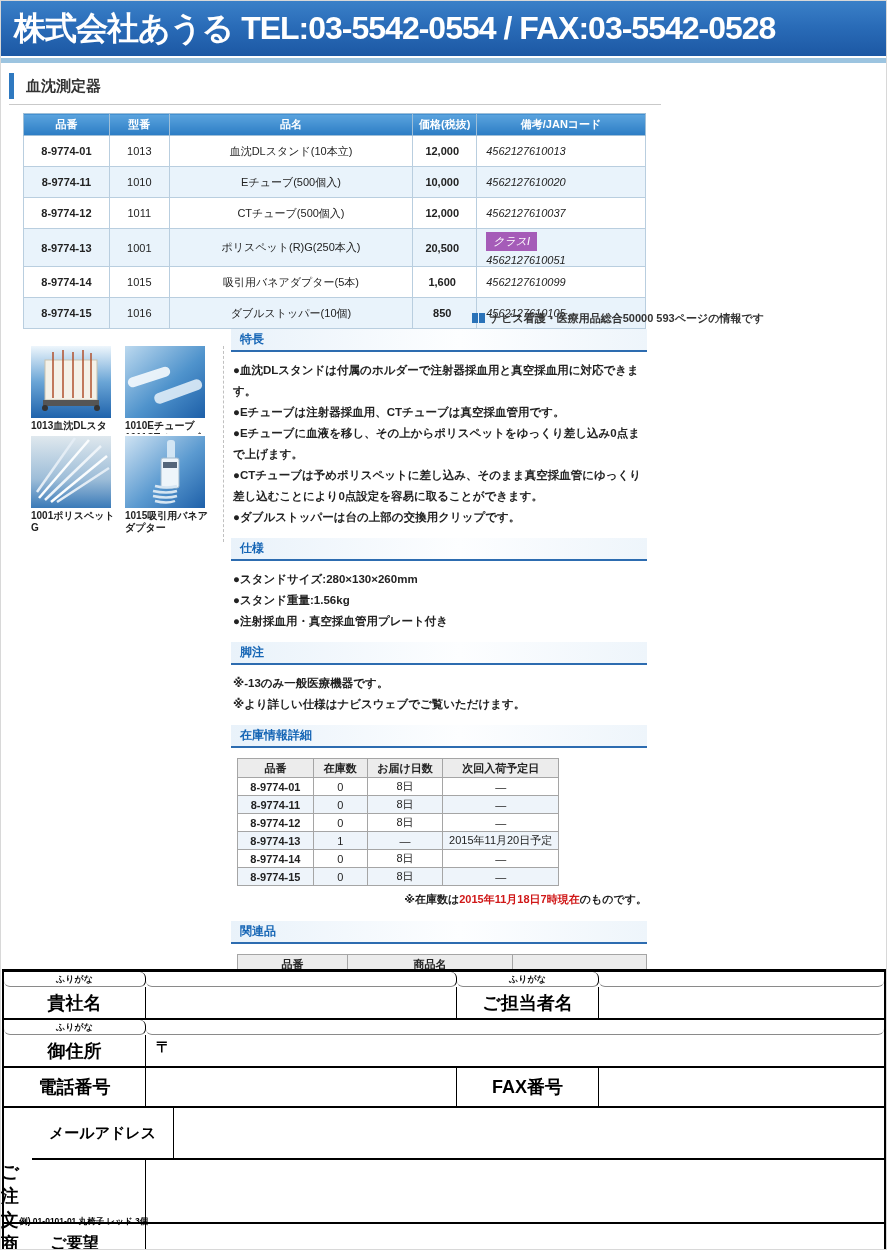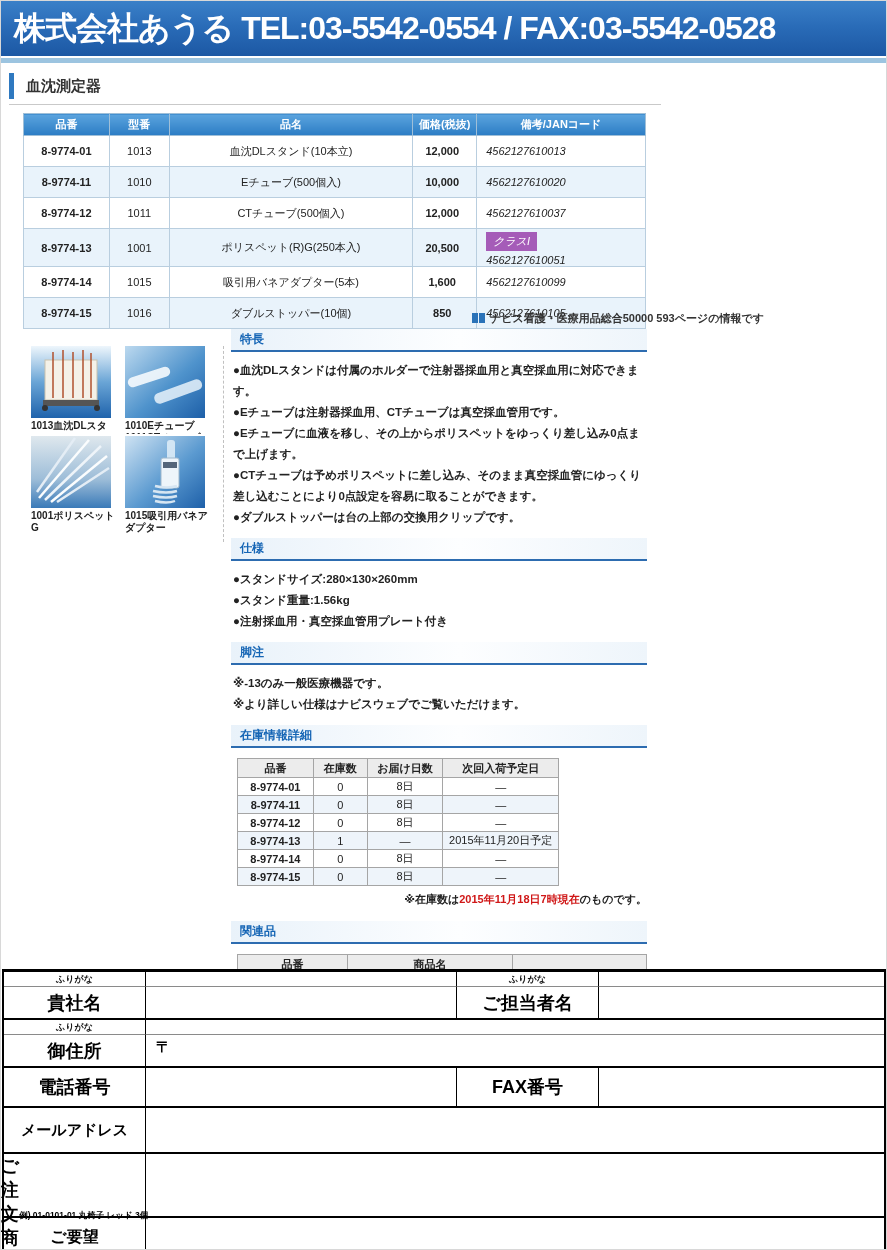--- a/index.html
+++ b/index.html
@@ -73,24 +73,24 @@
   .rt-c1 { width:110px; } .rt-c2 { width:165px; }
 
   
   .form { position:absolute; top:968px; left:1px; width:884px;
     border:2px solid #000; border-top-width:3px; border-bottom-width:3px; background:#fff; }
   .f-grid { display:grid; grid-template-columns:142px 311px 142px 1fr; }
   .f-grid2 { display:grid; grid-template-columns:142px 1fr; }
   .cell { border-right:1px solid #000; display:flex; align-items:center; justify-content:center; }
   .cell:last-child { border-right:none; }
   .sub { height:15px; }
-  .sub .cell { border-bottom:1px solid #8a8a8a; font-size:9px; font-weight:bold; color:#111; }
+  .sub .cell { border-bottom:1px solid #8a8a8a; font-size:9px; font-weight:bold; color:#111;border-radius:6px; }
   .rowsep { border-bottom:2px solid #000; }
   .main1 { height:33px; } .main2 { height:33px; }
-  .r-phone { height:40px; } .r-email { height:46px; } .r-order { height:64px; } .r-req { height:38px; }
+  .r-phone { height:40px; } .r-email { height:52px;margin-left:28px; } .r-order { height:64px; } .r-req { height:38px; }
   .flabel { font-size:18px; font-weight:bold; color:#000; }
   .flabel.md { font-size:15px; }
   .flabel.sm { font-size:16px; }
   .inp { justify-content:flex-start; align-items:flex-start; }
   .postal { font-size:15px; font-weight:bold; padding:3px 0 0 10px; }
   .order-label { flex-direction:row; justify-content:center; }
   .order-ex { font-size:8.5px; font-weight:bold; color:#000; margin-top:4px; white-space:nowrap; }
 </style>
 </head>
 <body>

